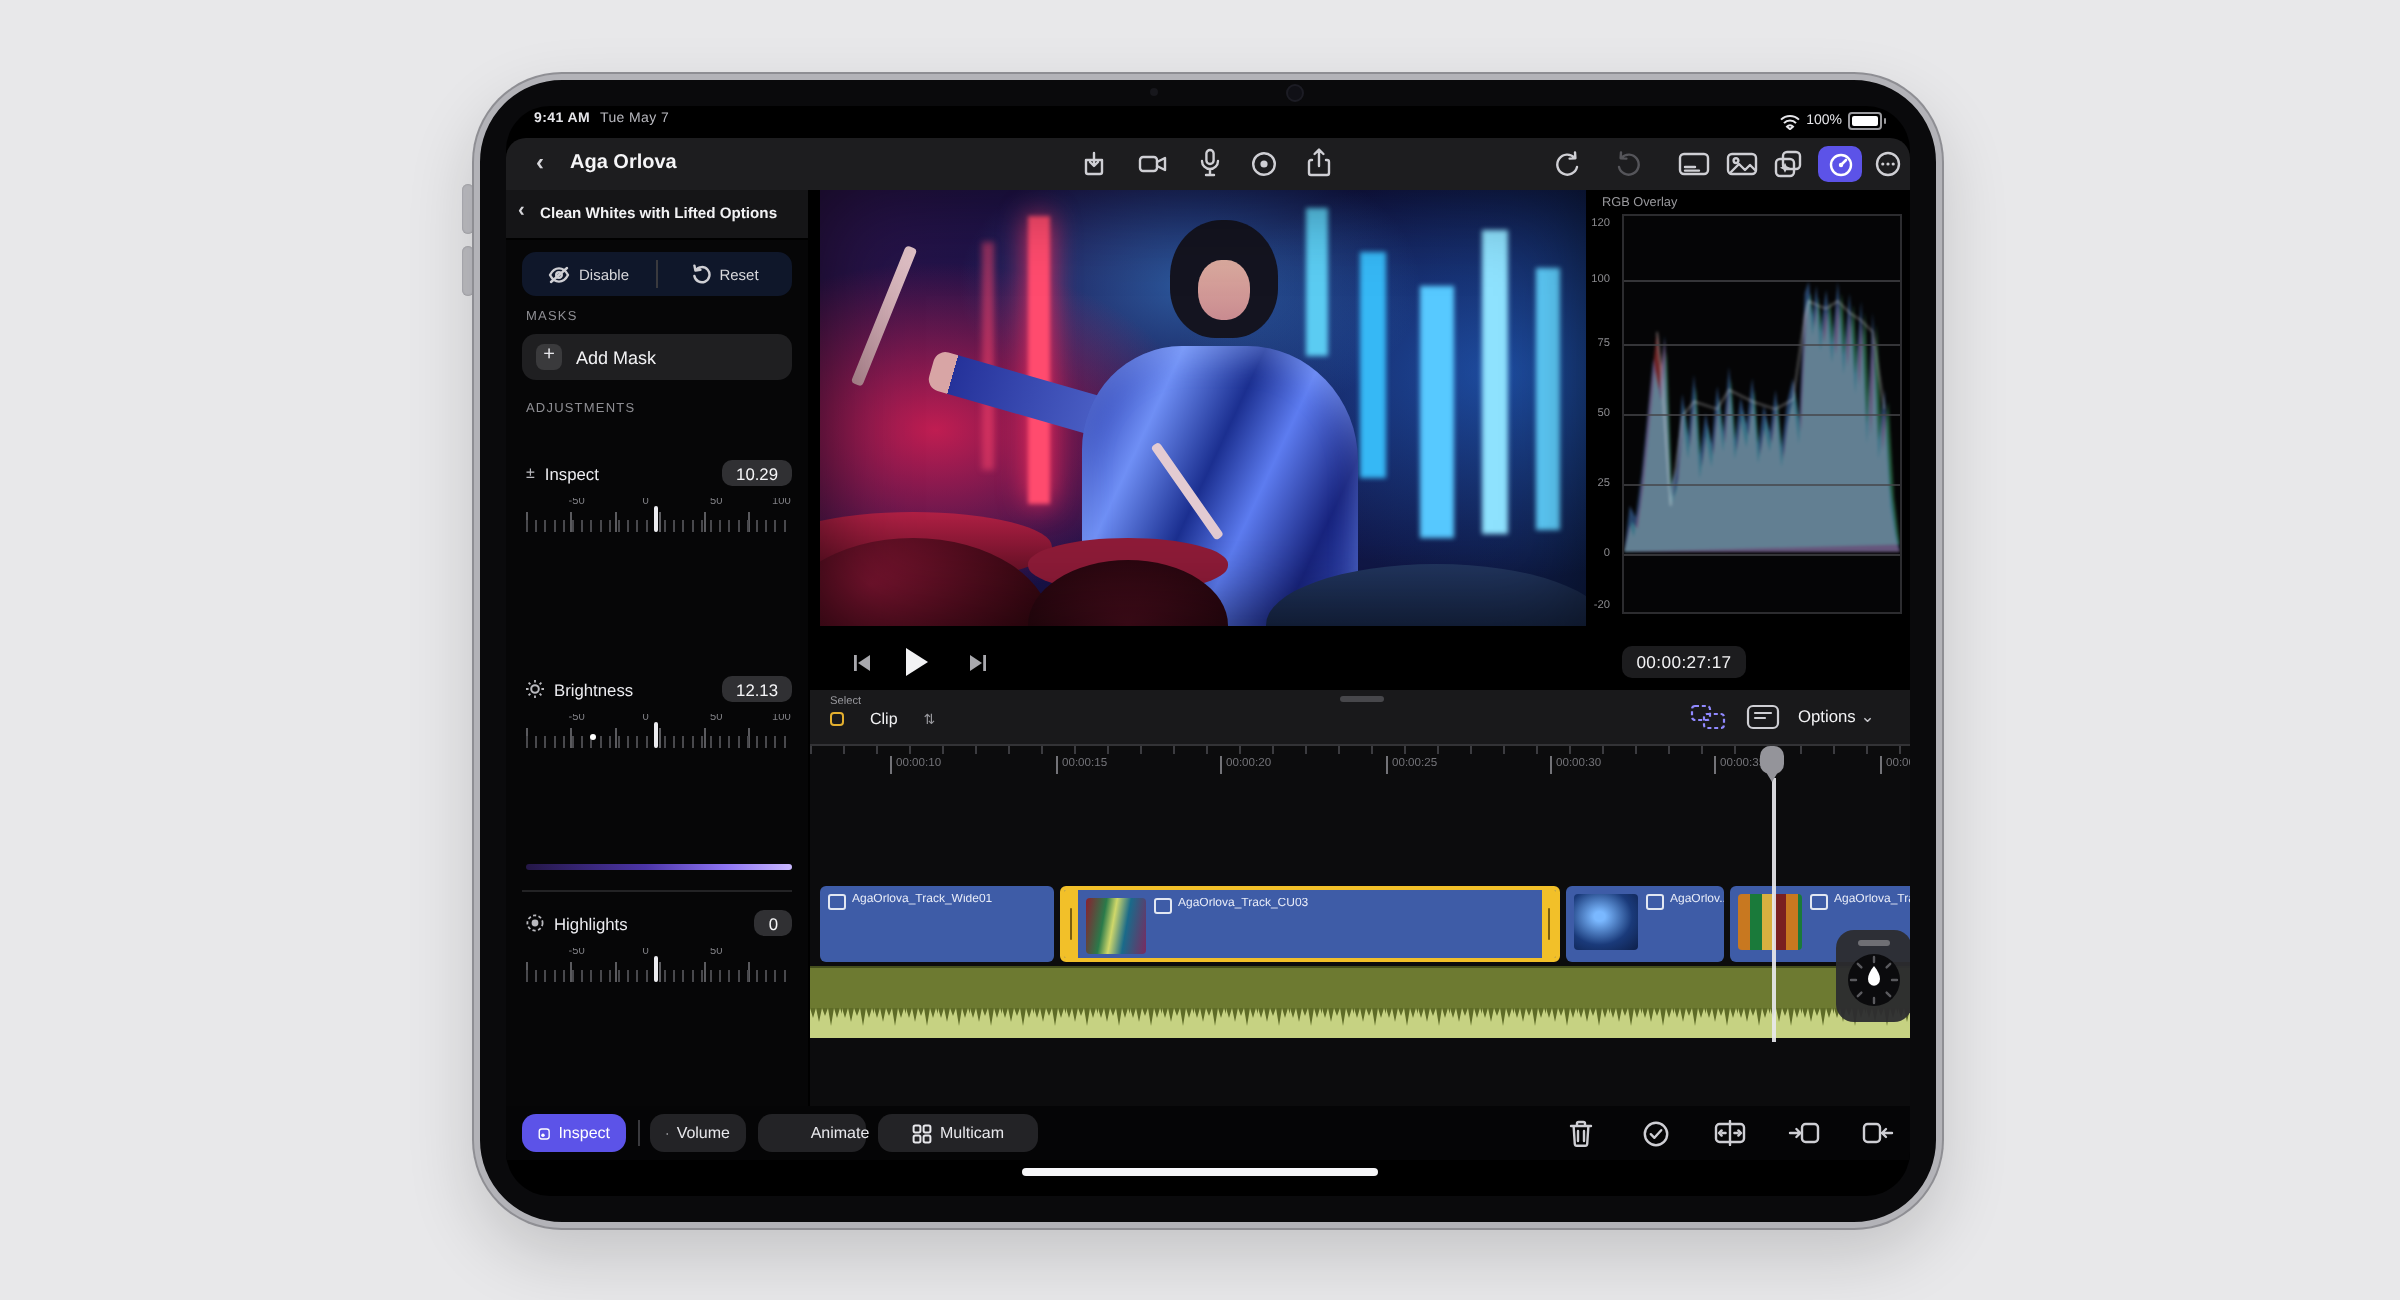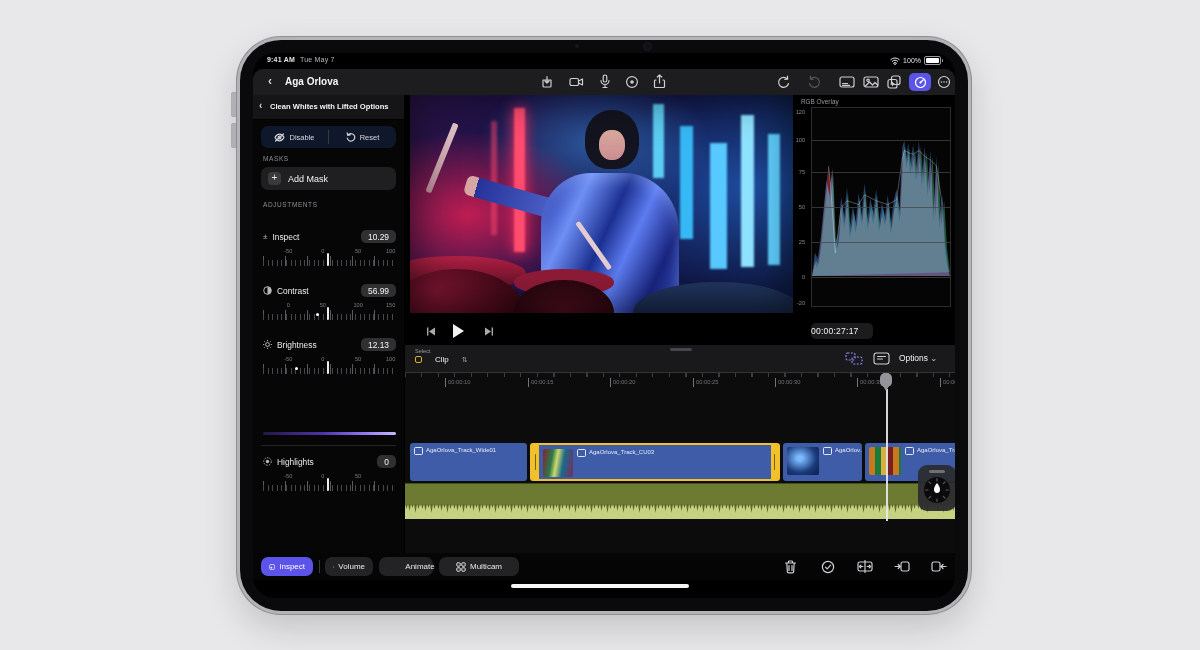--- a/index.html
+++ b/index.html
@@ -50,21 +50,21 @@
   .dot{position:absolute;bottom:4px;width:3px;height:3px;border-radius:50%;background:#fff;}
   .satbar{position:absolute;left:10px;width:133px;height:2.5px;border-radius:2px;background:linear-gradient(90deg,#241747,#4c35a8 45%,#8d74f2 75%,#c9b8ff);}
   
   .vp{left:157px;top:42px;width:385px;height:218px;background:#000;overflow:hidden;}
   .scope{left:540px;top:42px;width:162px;height:218px;background:#000;}
   .scope .title{position:absolute;left:8px;top:3px;font-size:6.4px;color:#9a9a9e;}
   .scope .yl{position:absolute;right:150px;font-size:5.6px;color:#8a8a8e;text-align:right;width:14px;}
   .plot{position:absolute;left:18px;top:12px;width:140px;height:200px;background:#050506;border:1px solid #2c2c2f;box-sizing:border-box;}
   .grid{position:absolute;left:0;width:100%;height:1px;background:#45454a;opacity:.75;}
   .transport{left:152px;top:265px;width:550px;height:27px;background:#000;}
-  .tcpill{position:absolute;left:406px;top:5px;width:62px;height:16px;background:#1c1c1e;border-radius:5px;color:#f2f2f4;font-size:8.6px;line-height:16px;text-align:left;letter-spacing:.2px;}
+  .tcpill{position:absolute;left:406px;top:5px;width:62px;height:16px;background:#1c1c1e;border-radius:5px;color:#f2f2f4;font-size:8.6px;line-height:16px;text-align:center;letter-spacing:.2px;}
   
   .tl{left:152px;top:292px;width:550px;height:208px;background:#0c0c0d;}
   .tl-head{position:absolute;left:0;top:0;width:550px;height:27px;background:#19191b;}
   .dragpill{position:absolute;left:265px;top:3px;width:22px;height:3px;border-radius:2px;background:#47474b;}
   .sel .lab{font-size:5.6px;color:#98989d;}
   .sel .row{display:flex;align-items:center;gap:13px;margin-top:1px;}
   .clipbox{width:7px;height:7px;border:1.5px solid #e3af2f;border-radius:2px;box-sizing:border-box;}
   .tl-title{position:absolute;left:0;top:6px;width:550px;text-align:center;font-size:8.8px;color:#fff;}
   .tl-title b{font-weight:bold;}
   .tl-title .dur{color:#98989d;margin-left:4px;font-weight:normal;}
@@ -213,38 +213,20 @@
             </div>
           <div class="ruler">
             <span class="sc p1">-50</span>
               <span class="sc p2">0</span>
               <span class="sc p3">50</span>
               <span class="sc p4">100</span>
             <span class="thumb"></span>
           </div>
         </div>
 
-        <div class="slider" style="top:188px;">
-          <div class="srow">
-              <svg class="sic" viewBox="0 0 9 9">
-                <circle cx="4.5" cy="4.5" r="3.8" stroke="#b9b9be" stroke-width="1" fill="none"></circle>
-                <path d="M4.5,0.7 a3.8,3.8 0 0 1 0,7.6 z" fill="#b9b9be"></path>
-              </svg>
-              <span class="nm">Contrast</span>
-              <span class="val">56.99</span>
-            </div>
-          <div class="ruler">
-            <span class="sc p1">0</span>
-              <span class="sc p2">50</span>
-              <span class="sc p3">100</span>
-              <span class="sc p4">150</span>
-            <span class="dot" style="left:40%;"></span>
-              <span class="thumb"></span>
-          </div>
-        </div>
 
         <div class="slider" style="top:242px;">
           <div class="srow">
               <svg class="sic" viewBox="0 0 9 9">
                 <circle cx="4.5" cy="4.5" r="1.9" stroke="#b9b9be" stroke-width="1" fill="none"></circle>
                 <g stroke="#b9b9be" stroke-width="0.9">
                   <path d="M4.5,0 v1.3 M4.5,7.7 v1.3 M0,4.5 h1.3 M7.7,4.5 h1.3 M1.3,1.3 l0.9,0.9 M6.8,6.8 l0.9,0.9 M7.7,1.3 l-0.9,0.9 M2.2,6.8 l-0.9,0.9"></path>
                 </g>
               </svg>
               <span class="nm">Brightness</span>

